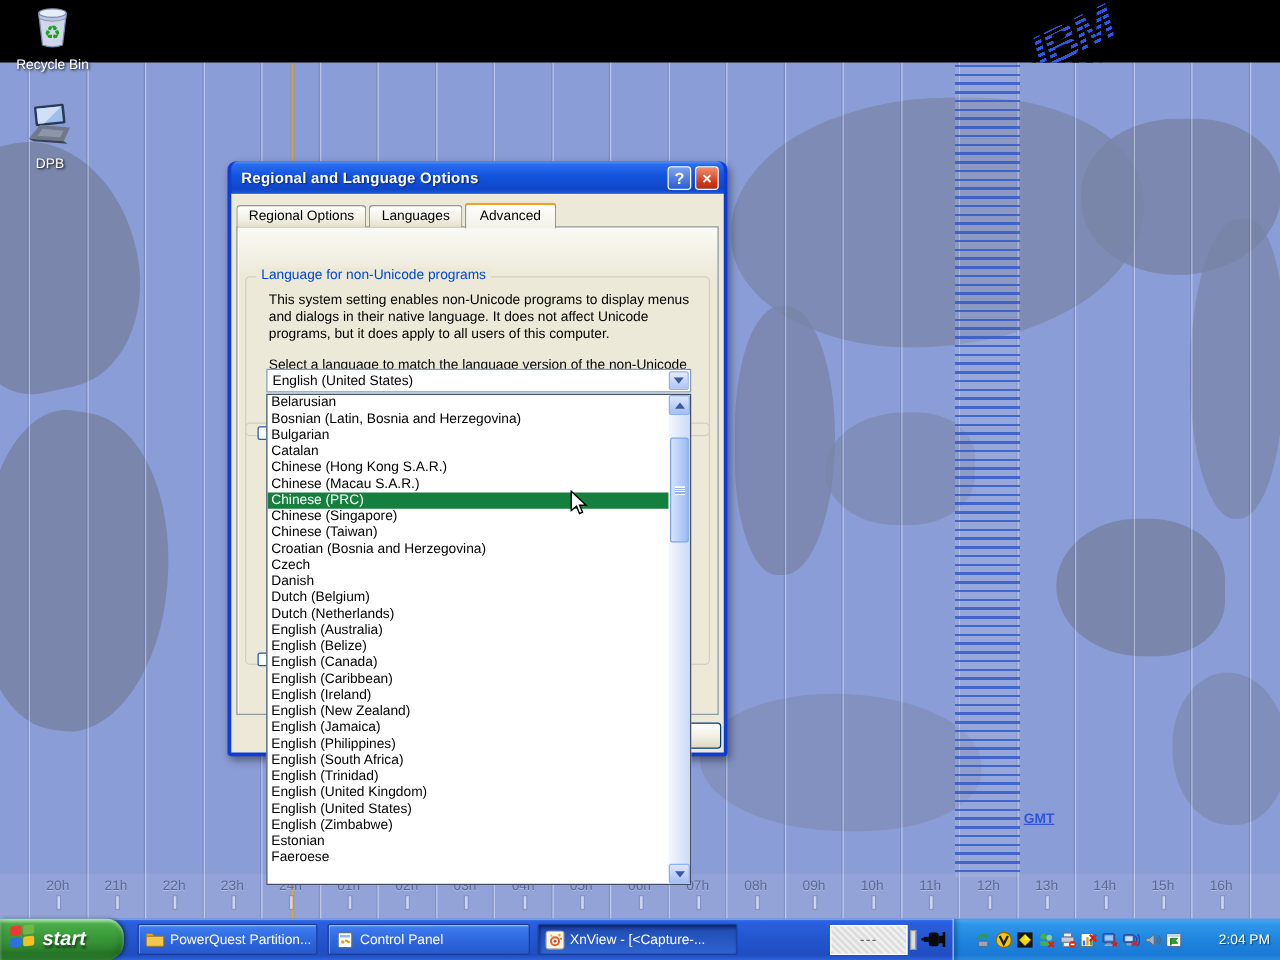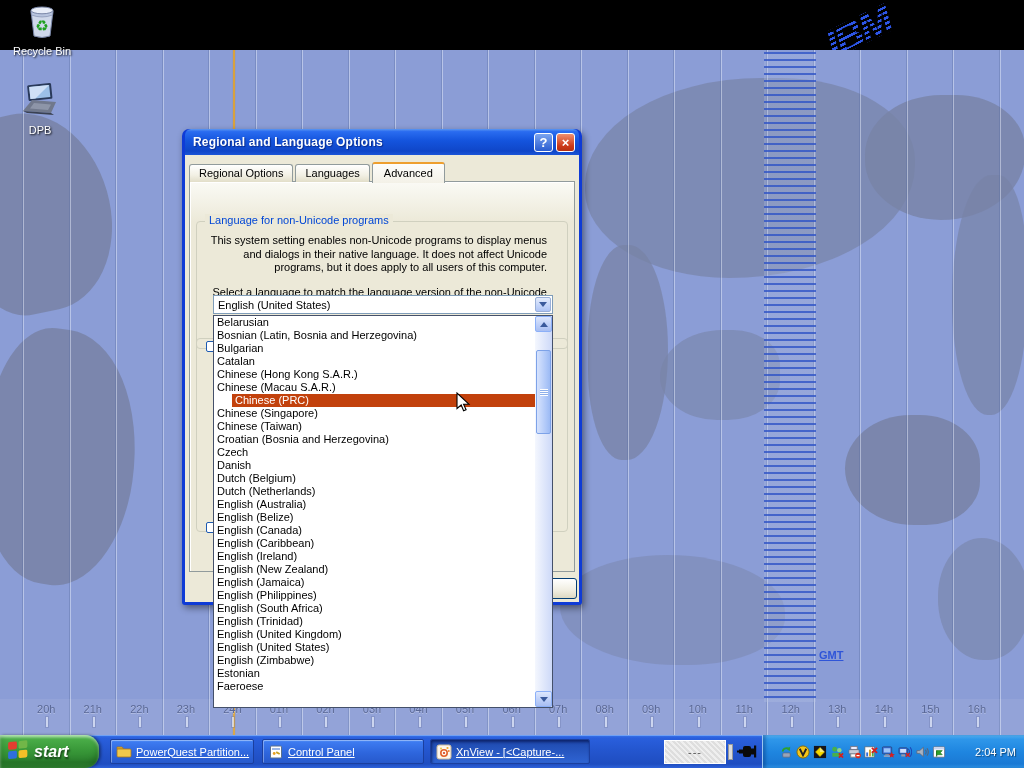--- a/index.html
+++ b/index.html
@@ -37,49 +37,49 @@
 
   .tabs{position:absolute;left:4px;top:6px;height:21px;display:flex;align-items:flex-end;z-index:3;}
   .tab{height:18px;padding:2px 9px 0;margin-right:2px;background:linear-gradient(#fff,#f2f0e4 60%,#e2dec9);border:1px solid #919b9c;border-bottom:none;border-radius:3px 3px 0 0;font-size:11px;color:#000;}
   .tab.active{height:21px;padding:3px 11px 0;background:linear-gradient(#fdfdfb,#f3f1e7);border-top:2px solid #ee9f2e;margin-bottom:-1px;}
   .tab-frame{position:absolute;left:4px;top:26px;width:386px;height:391px;border:1px solid #919b9c;background:linear-gradient(#fafaf5,#ece9d8 40px);box-shadow:inset 1px 1px 0 #fff;}
 
   .groupbox{position:absolute;border:1px solid #d0d0bf;border-radius:4px;}
   .gb-label{position:absolute;top:-8px;left:8px;background:#ece9d8;padding:0 4px;font-size:11px;color:#0046d5;white-space:nowrap;}
   .gb1{left:11px;top:42px;width:372px;height:128px;margin-top:24px;}
   .gb2{left:11px;top:183px;width:372px;height:194px;}
-  .para{position:absolute;left:2px;width:348px;font-size:11px;line-height:13.5px;color:#000;text-align:right;}
+  .para{position:absolute;left:18px;width:348px;font-size:11px;line-height:13.5px;color:#000;}
   .cb-frag{position:absolute;left:21px;width:11px;height:11px;background:#fff;border:1px solid #1d5ab2;border-radius:2px;}
   .btn-frag{position:absolute;left:315px;top:423px;width:77px;height:21px;border:1px solid #003c74;border-radius:3px;background:linear-gradient(#fff,#f0ede0 60%,#ddd8c2);}
 
   .combo{position:absolute;left:28px;top:140px;width:340px;height:19px;background:#fff;border:1px solid #7f9db9;display:flex;align-items:center;font-size:11px;padding-left:4px;}
   .combo-arrow{position:absolute;right:1px;top:1px;bottom:1px;width:16px;background:linear-gradient(#e4ecfd,#c2d3f9 60%,#aec4f5);border:1px solid #9ab0d8;border-radius:2px;display:flex;align-items:center;justify-content:center;}
   .combo-arrow::before{content:"";border:4px solid transparent;border-top:5px solid #3a5a9c;margin-top:4px;}
 
   
   .lang-list{position:absolute;left:213px;top:315px;width:340px;height:393px;background:#fff;border:1px solid #44506a;z-index:30;}
   .rows{position:absolute;left:0;top:0;right:17px;bottom:0;overflow:hidden;}
   .lrow{height:13px;line-height:13px;font-size:11px;padding-left:3px;color:#000;white-space:nowrap;}
-  .lrow.sel{background:#c2410c;color:#fff;margin-left:18px;}
+  .lrow.sel{background:#15803d;color:#fff;}
   .sb{position:absolute;right:0;top:0;width:17px;height:100%;background:linear-gradient(90deg,#f4f7fe,#cdd9f8);}
   .sb-btn{position:absolute;left:0;width:17px;height:16px;background:linear-gradient(#dde7fd,#bccef8 60%,#a8bef2);border:1px solid #8cb0f8;border-radius:2px;display:flex;align-items:center;justify-content:center;}
   .sb-up{top:0;}  .sb-down{bottom:0;}
   .sb-up::before{content:"";border:4px solid transparent;border-bottom:5px solid #3a5a9c;margin-bottom:4px;}
   .sb-down::before{content:"";border:4px solid transparent;border-top:5px solid #3a5a9c;margin-top:4px;}
   .sb-thumb{position:absolute;left:1px;top:34px;width:15px;height:84px;background:linear-gradient(90deg,#d7e3fd,#aec7f8 70%,#9cbaf4);border:1px solid #7da2e8;border-radius:2px;}
   .sb-thumb::after{content:"";position:absolute;left:3px;top:38px;width:8px;height:7px;background:repeating-linear-gradient(180deg,#fff 0 1px,#8fb0ea 1px 2px);}
 
   
   .cursor{position:absolute;left:456px;top:392px;z-index:60;}
 
   
   .taskbar{position:absolute;left:0;top:735px;width:1024px;height:33px;background:linear-gradient(#3a76ed 0%,#2a5fdd 9%,#2456cf 45%,#1f4dc0 88%,#2e62da 100%);box-shadow:inset 0 1px 0 #6fa0f5;z-index:50;}
   .start-btn{position:absolute;left:0;top:0;width:99px;height:33px;border-radius:0 14px 14px 0;background:linear-gradient(#7ed07a 0%,#4aad48 12%,#389738 48%,#2c822e 82%,#3f9f41 100%);box-shadow:inset 0 2px 3px rgba(255,255,255,.45),inset 0 -5px 7px rgba(0,40,0,.35),2px 0 3px rgba(0,0,0,.4);display:flex;align-items:center;gap:5px;padding-left:7px;}
   .start-label{font:italic bold 16px "Liberation Sans",sans-serif;color:#fff;text-shadow:1px 2px 2px rgba(0,0,0,.55);}
-  .task{position:absolute;top:4px;height:25px;border-radius:2px;border:1px solid #1b3f9e;display:flex;align-items:center;gap:4px;padding:0 5px;font-size:11px;color:#fff;white-space:nowrap;overflow:hidden;background:linear-gradient(#5591f5 0%,#3d7af0 10%,#2e66dd 55%,#2759cc 100%);box-shadow:inset 1px 1px 0 rgba(255,255,255,.35);text-decoration:underline;}
+  .task{position:absolute;top:4px;height:25px;border-radius:2px;border:1px solid #1b3f9e;display:flex;align-items:center;gap:4px;padding:0 5px;font-size:11px;color:#fff;white-space:nowrap;overflow:hidden;background:linear-gradient(#5591f5 0%,#3d7af0 10%,#2e66dd 55%,#2759cc 100%);box-shadow:inset 1px 1px 0 rgba(255,255,255,.35);}
   .task.pressed{background:linear-gradient(#1e49ad,#2a5cc8 70%,#2e63d2);box-shadow:inset 1px 2px 3px rgba(0,10,60,.6);}
   .task .ticon{display:inline-flex;width:16px;height:16px;flex:none;}
   .tray-toolbar{position:absolute;left:664px;top:5px;width:62px;height:24px;background:#efefef;background-image:repeating-linear-gradient(45deg,rgba(190,190,190,.35) 0 2px,transparent 2px 4px);border:1px solid #fff;display:flex;align-items:center;justify-content:center;font-size:11px;color:#555;letter-spacing:1px;}
   .tb-nub{position:absolute;left:728px;top:9px;width:5px;height:16px;background:#dcdcdc;border:1px solid #9a9a9a;}
   .plug{position:absolute;left:737px;top:7px;}
   .tray{position:absolute;left:762px;top:0;right:0;height:33px;background:linear-gradient(#56b3f5 0%,#2f97ea 12%,#1f86e0 50%,#1a79d4 88%,#2f97ea 100%);border-left:1px solid #9cc6f0;box-shadow:inset 3px 0 3px rgba(0,30,90,.30);display:flex;align-items:center;gap:1px;padding:0 8px 0 15px;}
   .tray-ic{display:inline-flex;width:16px;height:16px;align-items:center;justify-content:center;flex:none;}
   .clock{margin-left:auto;font-size:11px;color:#fff;text-shadow:1px 1px 1px rgba(0,0,0,.45);padding-left:6px;}
 </style>
 </head>

